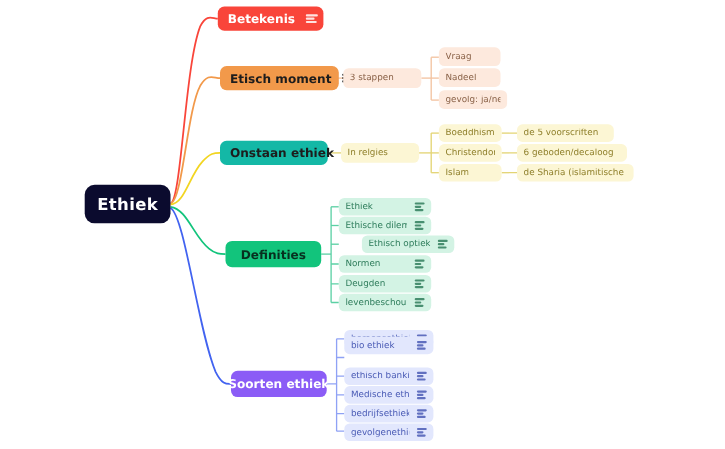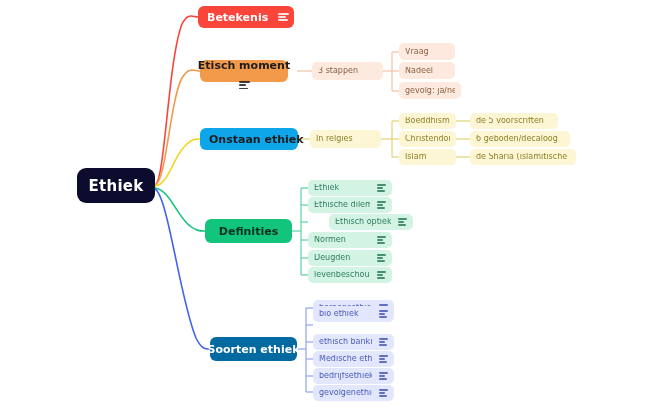--- a/index.html
+++ b/index.html
@@ -52,23 +52,23 @@
     font-weight: bold;
     padding: 0 9px;
     justify-content: space-between;
     gap: 10px;
   }
   .main .lbl { line-height: 1; }
 
   .main.red    { background: #f9453a; color: #ffffff; text-align: right; }
   .main.orange { background: #f29council; }
   .main.orange { background: #f2994a; color: #1d1d1d; }
-  .main.yellow { background: #0ea5e9; color: #1d1d1d; }
+  .main.yellow { background: #14b8a6; color: #1d1d1d; }
   .main.green  { background: #12c47c; color: #07301f; }
-  .main.blue   { background: #0369a1; color: #ffffff; }
+  .main.blue   { background: #8b5cf6; color: #ffffff; }
 
   
   .leaf {
     border-radius: 5px;
     font-size: 8px;
     padding: 0 6px;
     justify-content: space-between;
     gap: 7px;
     font-weight: normal;
   }
@@ -164,21 +164,21 @@
 
   <div class="node main red" style="left:198px; top:6px; width:96px; height:22px;">
     <span class="lbl">Betekenis</span>
     <span class="ico">
         <i></i>
         <i></i>
         <i></i>
       </span>
   </div>
 
-  <div class="node main orange" style="left:200px; top:60px; width:88px; height:22px;flex-direction:column;">
+  <div class="node main orange" style="left:200px; top:60px; width:108px; height:22px;">
     <span class="lbl">Etisch moment</span>
     <span class="ico">
         <i></i>
         <i></i>
         <i></i>
       </span>
   </div>
 
   <div class="node leaf orange" style="left:312px; top:62px; width:71px; height:18px;">
     <span class="lbl">3 stappen</span>

